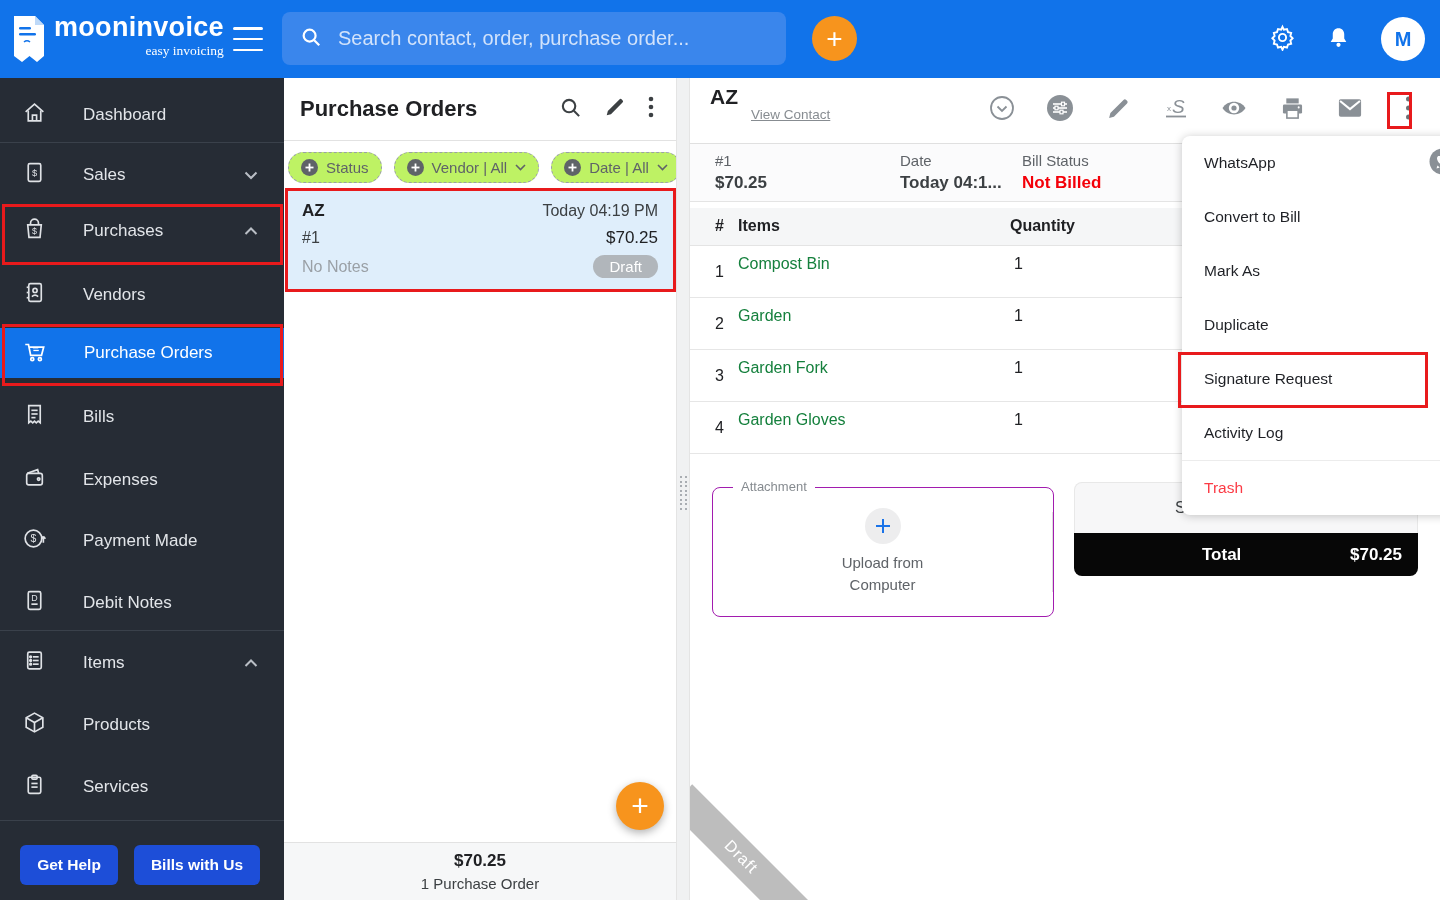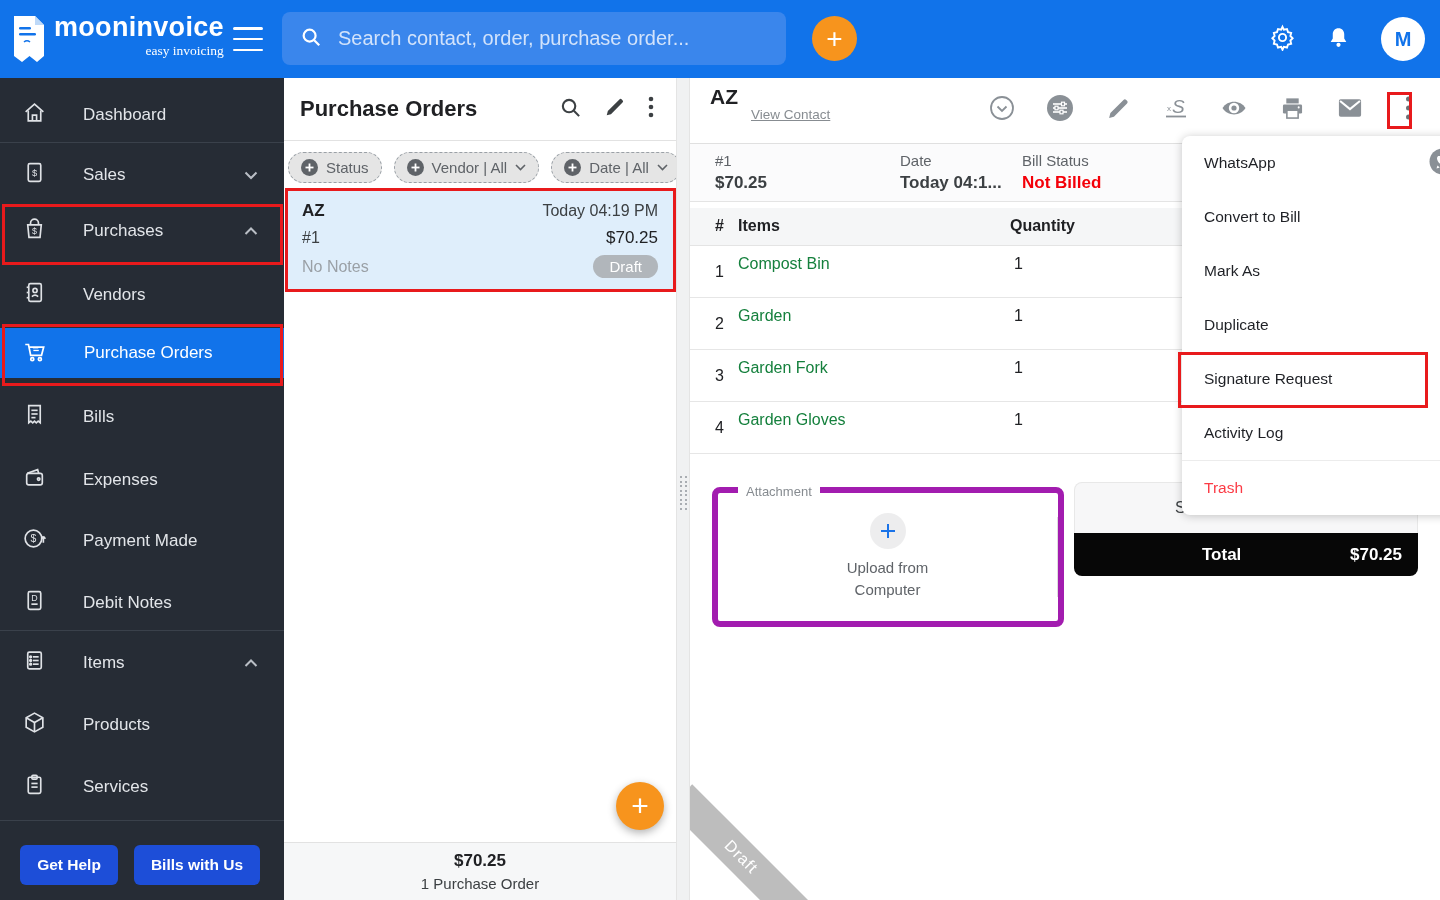--- a/index.html
+++ b/index.html
@@ -30,21 +30,21 @@
   .side-item.active{background:#1173ea;color:#fff;}
   .side-div{position:absolute;left:0;width:284px;height:1px;background:#3a414b;}
   .side-btn{position:absolute;height:40px;background:#1d4ed8;color:#fff;border:none;border-radius:6px;font-size:15.5px;font-weight:bold;font-family:inherit;cursor:pointer;}
 
   
   .panel-mid{left:284px;top:78px;width:392px;height:822px;background:#fff;z-index:2;}
   .mid-header{position:absolute;left:0;top:0;width:392px;height:62px;border-bottom:1px solid #e2e2e2;display:flex;align-items:center;}
   .mid-title{font-size:22px;font-weight:bold;margin-left:16px;flex:1;}
   .mid-icons{display:flex;gap:22px;margin-right:22px;align-items:center;}
   .chips{position:absolute;left:4px;top:74px;display:flex;gap:12px;}
-  .chip{display:flex;align-items:center;gap:8px;border:1.6px dashed #9aa0a6;border-radius:17px;padding:6px 12px;color:#5f6368;font-size:15px;background:#e5e5e5;cursor:pointer;white-space:nowrap;}
+  .chip{display:flex;align-items:center;gap:8px;border:1.6px dashed #9aa0a6;border-radius:17px;padding:6px 12px;color:#5f6368;font-size:15px;background:#bef264;cursor:pointer;white-space:nowrap;}
   .po-card{position:absolute;left:2px;top:112px;width:388px;height:99px;background:#dfeefb;box-sizing:border-box;padding:11px 16px;display:flex;flex-direction:column;justify-content:space-between;cursor:pointer;}
   .po-row{display:flex;justify-content:space-between;align-items:center;}
   .po-vendor{font-size:17px;font-weight:bold;}
   .po-time{font-size:16px;color:#3c4043;}
   .po-num{font-size:16px;color:#3c4043;}
   .po-amt{font-size:17px;color:#202124;font-weight:500;}
   .po-notes{font-size:16px;color:#9aa0a6;}
   .draft-pill{background:#b1b6bb;color:#fff;font-size:15px;border-radius:14px;padding:3px 16px;}
   .mid-footer{position:absolute;left:0;top:764px;width:392px;height:58px;background:#f6f7f8;border-top:1px solid #e2e2e2;text-align:center;}
   .mid-footer .t1{font-size:17px;font-weight:bold;color:#202124;margin-top:8px;}
@@ -67,21 +67,21 @@
   .sum-col .l{font-size:15px;color:#5f6368;}
   .sum-col .v{font-size:17px;font-weight:bold;color:#3c4043;margin-top:4px;}
   .sum-col{position:absolute;top:8px;}
   .red-text{color:#f40009 !important;}
   .itable-h{position:absolute;left:0;top:130px;width:750px;height:37px;background:#f5f6f7;border-bottom:1px solid #e4e4e4;font-weight:bold;font-size:16px;}
   .itable-h span, .irow span{position:absolute;}
   .irow{position:absolute;left:0;width:750px;height:52px;border-bottom:1px solid #e6e6e6;font-size:16px;}
   .irow .n{left:25px;top:18px;color:#202124;}
   .irow .nm{left:48px;top:10px;color:#15803d;}
   .irow .q{left:324px;top:10px;color:#202124;}
-  .attach{position:absolute;left:22px;top:409px;width:340px;height:128px;border:6px solid #a21caf;border-radius:8px;}
+  .attach{position:absolute;left:22px;top:409px;width:340px;height:128px;border:1px solid #a21caf;border-radius:8px;}
   .attach-legend{position:absolute;left:20px;top:-9px;background:#fff;padding:0 8px;font-size:13px;color:#868b90;}
   .attach-body{display:flex;height:100%;align-items:center;justify-content:flex-end;}
   .attach-cell{flex:1;text-align:center;font-size:15px;color:#5f6368;line-height:1.5;cursor:pointer;}
   .attach-sep{width:1px;height:80px;background:#ddd;}
   .circ36{width:36px;height:36px;border-radius:50%;background:#ededee;display:inline-flex;align-items:center;justify-content:center;margin-bottom:8px;}
   .totals-card{position:absolute;left:384px;top:404px;width:344px;}
   .subtotal-row{height:51px;background:#f7f7f8;border:1px solid #e8e8e8;border-bottom:none;border-radius:8px 8px 0 0;box-sizing:border-box;font-size:16px;color:#3c4043;display:flex;align-items:center;padding-left:100px;}
   .total-row{height:43px;background:#070707;border-radius:0 0 8px 8px;color:#fff;position:relative;display:flex;align-items:center;}
   .total-row .tl{position:absolute;left:128px;font-size:17px;font-weight:bold;}
   .total-row .tv{position:absolute;right:16px;font-size:17px;font-weight:bold;}

